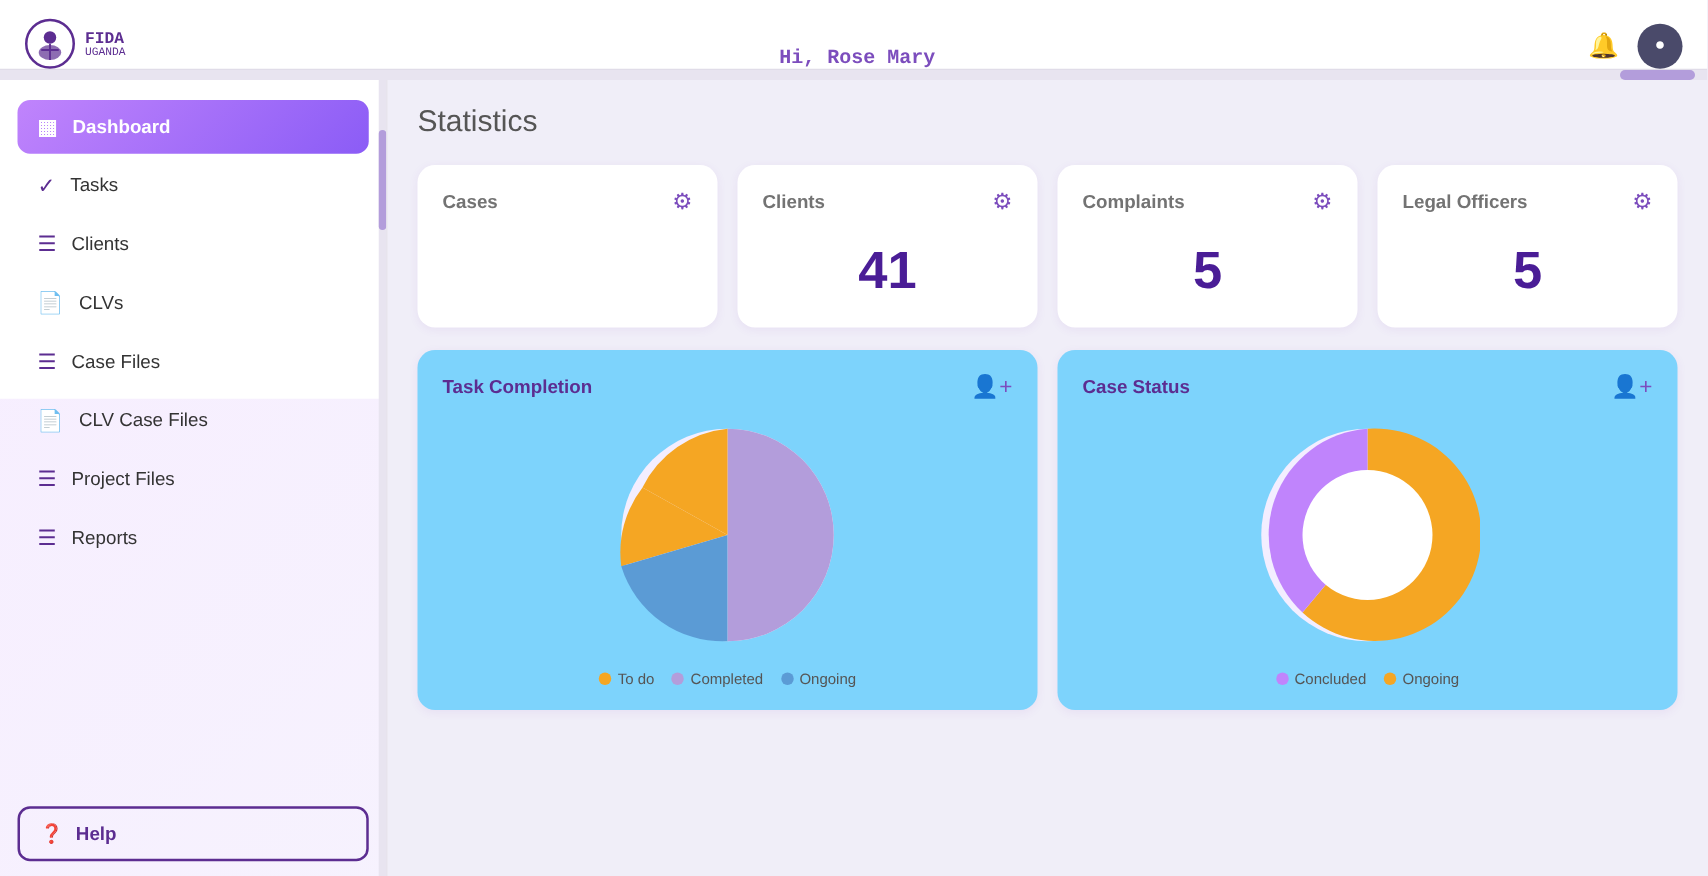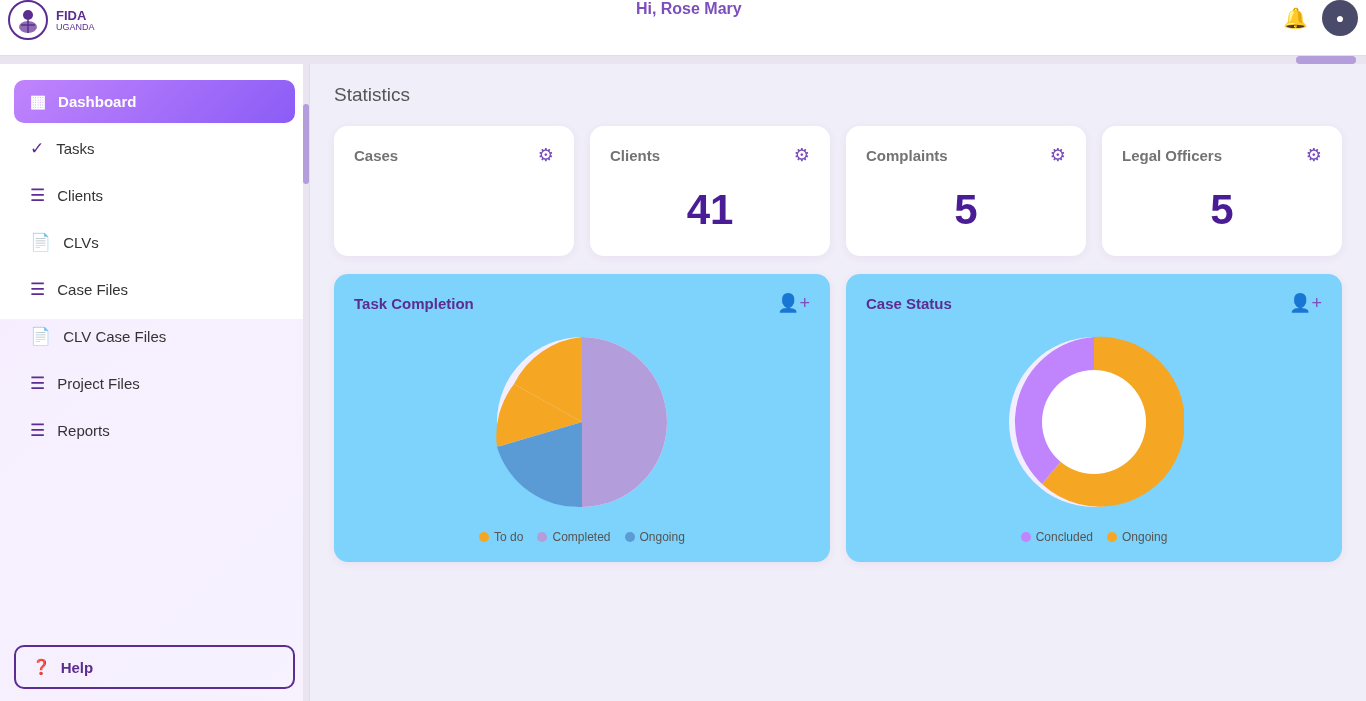--- a/index.html
+++ b/index.html
@@ -3,26 +3,27 @@
   <meta charset="utf-8">
   <style>
     * { box-sizing: border-box; margin: 0; padding: 0; }
     body { font-family: 'Segoe UI', Arial, sans-serif; background: #f0eef8; height: 701px; overflow: hidden; display: flex; flex-direction: column; }
 
     
     .header {
       height: 56px;
       background: #fff;
       display: flex;
-      align-items: flex-start;
+      align-items: flex-end;
       justify-content: space-between;
-      padding: 0 8px;
+      padding: 0 20px;
       border-bottom: 1px solid #e0dce8;
       flex-shrink: 0;
       z-index: 10;
+      font-family: Liberation Mono, monospace;
     }
     .header-logo {
       display: flex;
       align-items: center;
       gap: 8px;
     }
     .logo-circle {
       width: 40px;
       height: 40px;
       border-radius: 50%;
@@ -137,21 +138,21 @@
     .main-content {
       flex: 1;
       overflow-y: auto;
       padding: 20px 24px;
       display: flex;
       flex-direction: column;
       gap: 18px;
     }
 
     .section-title {
-      font-size: 19px;
+      font-size: 24px;
       color: #555;
       font-weight: 400;
       margin-bottom: 2px;
     }
 
     
     .stats-grid {
       display: grid;
       grid-template-columns: repeat(4, 1fr);
       gap: 16px;

